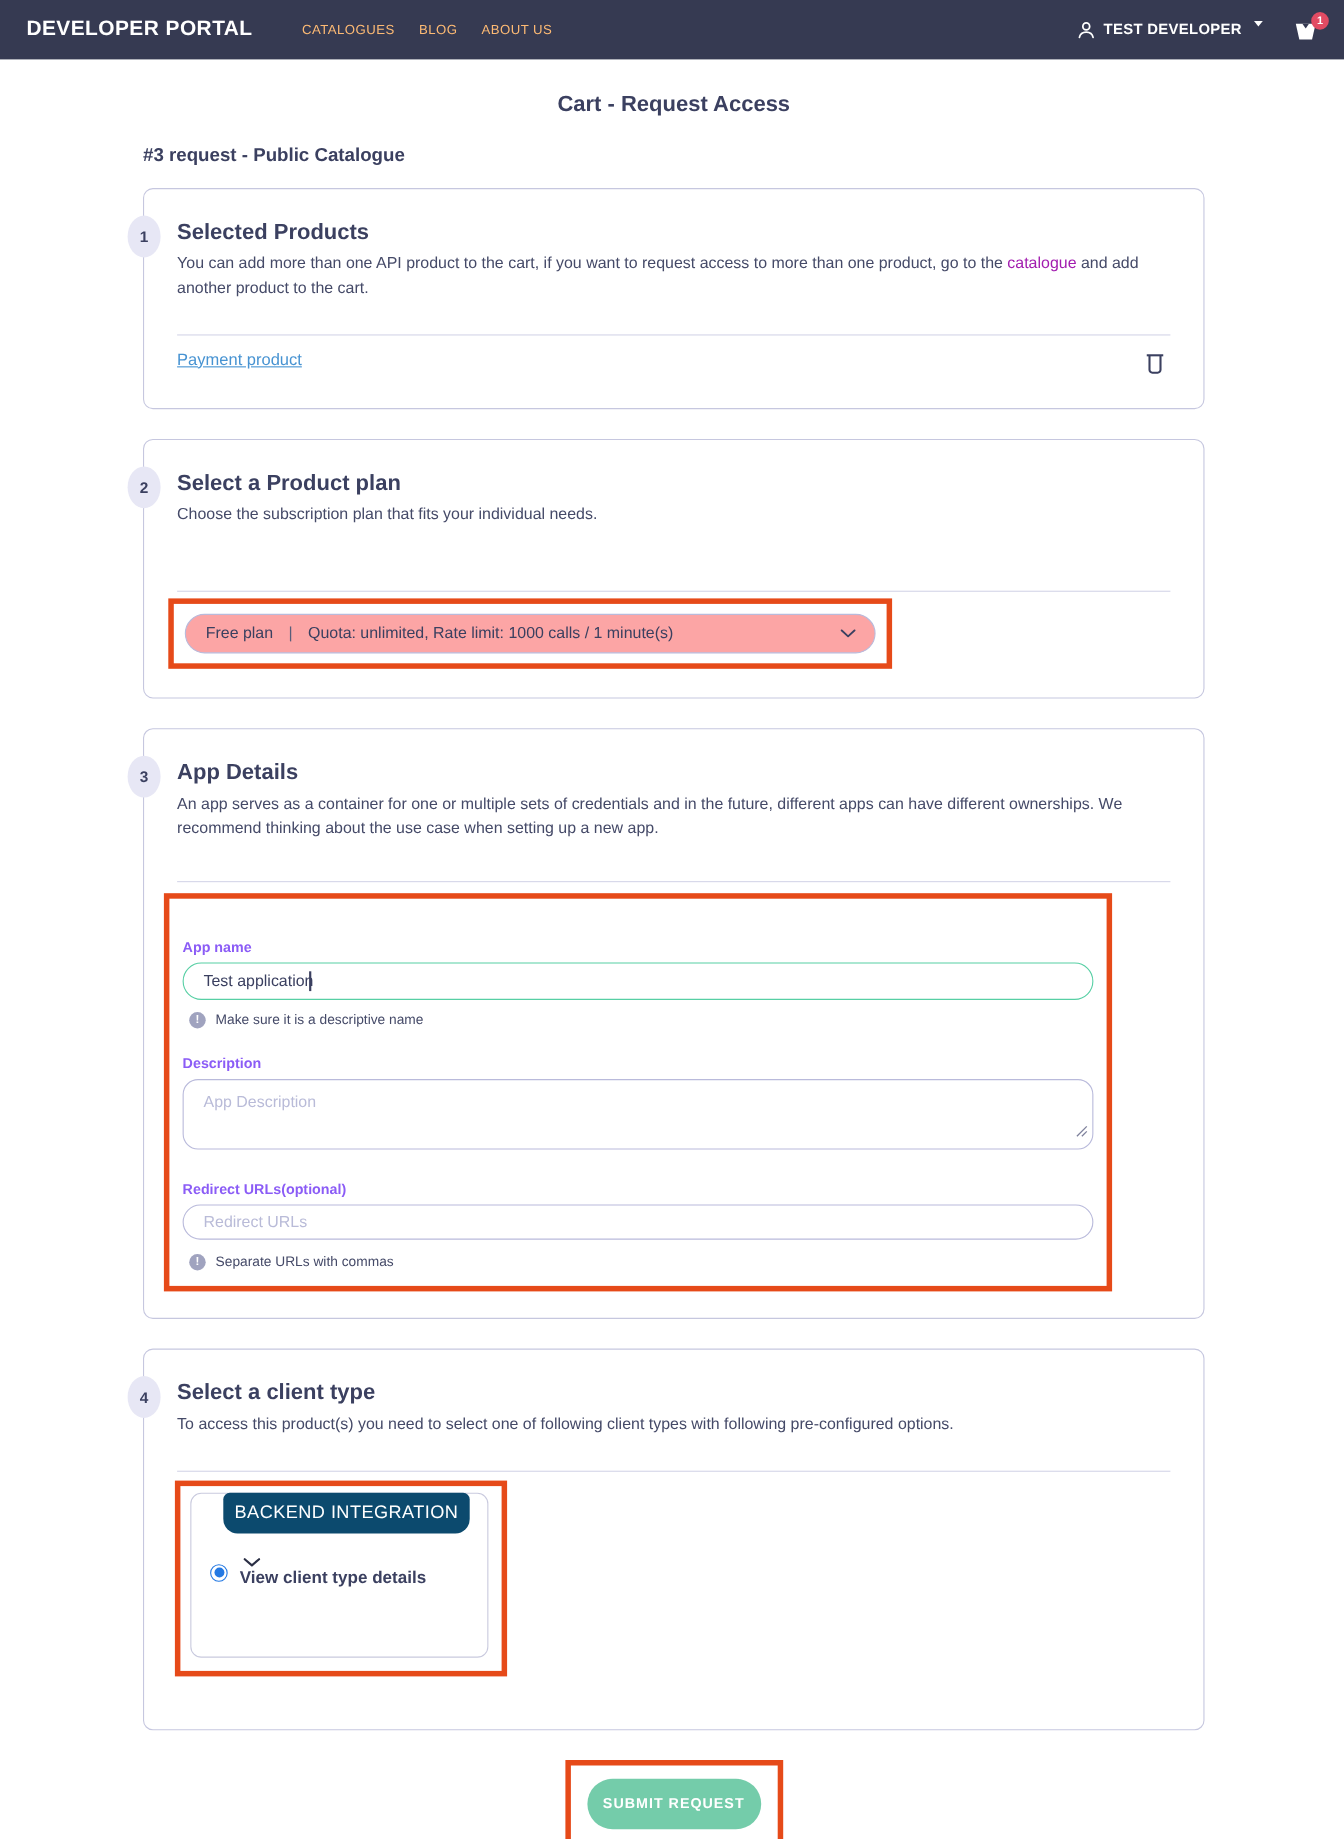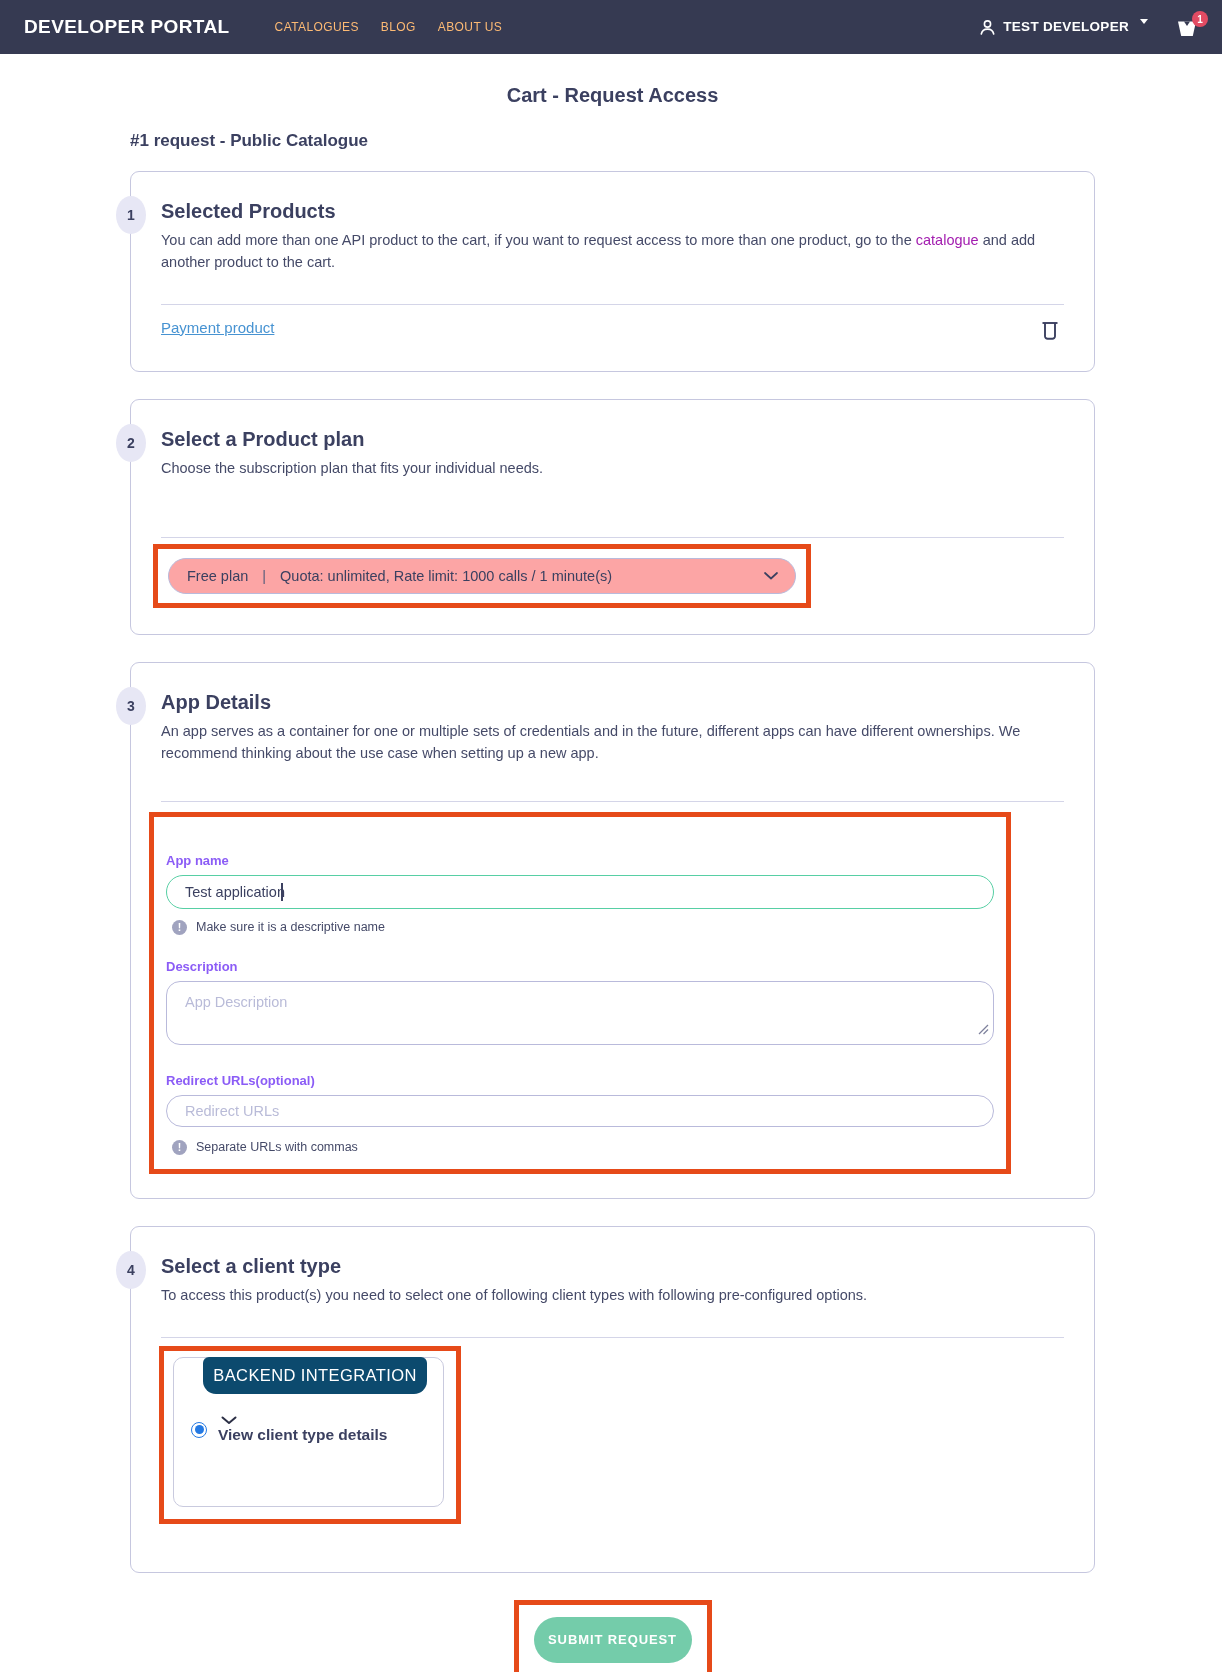--- a/index.html
+++ b/index.html
@@ -109,21 +109,21 @@
             <path d="M10 6.5 L13 11 L16 6.5 Z" fill="#363a52"></path>
           </svg>
       </span>
       <span class="cart-badge">1</span>
     </div>
   </div>
 </header>
 
 <main>
   <h1 class="page-title">Cart - Request Access</h1>
-  <h2 class="request-heading">#1 request - Public Catalogue</h2>
+  <h2 class="request-heading">#3 request - Public Catalogue</h2>
 
   <section class="card card1">
     <div class="step-badge">1</div>
     <h3>Selected Products</h3>
     <p class="subtitle"><span>You can add more than one API product to the cart, if you want to request access to more than one product, go to the </span><span class="green-link">catalogue</span><span> and add another product to the cart.</span></p>
     <hr class="divider">
     <div class="payment-row">
       <a class="payment-link">Payment product</a>
       <button class="trash-btn">
         <span style="display:flex;">

